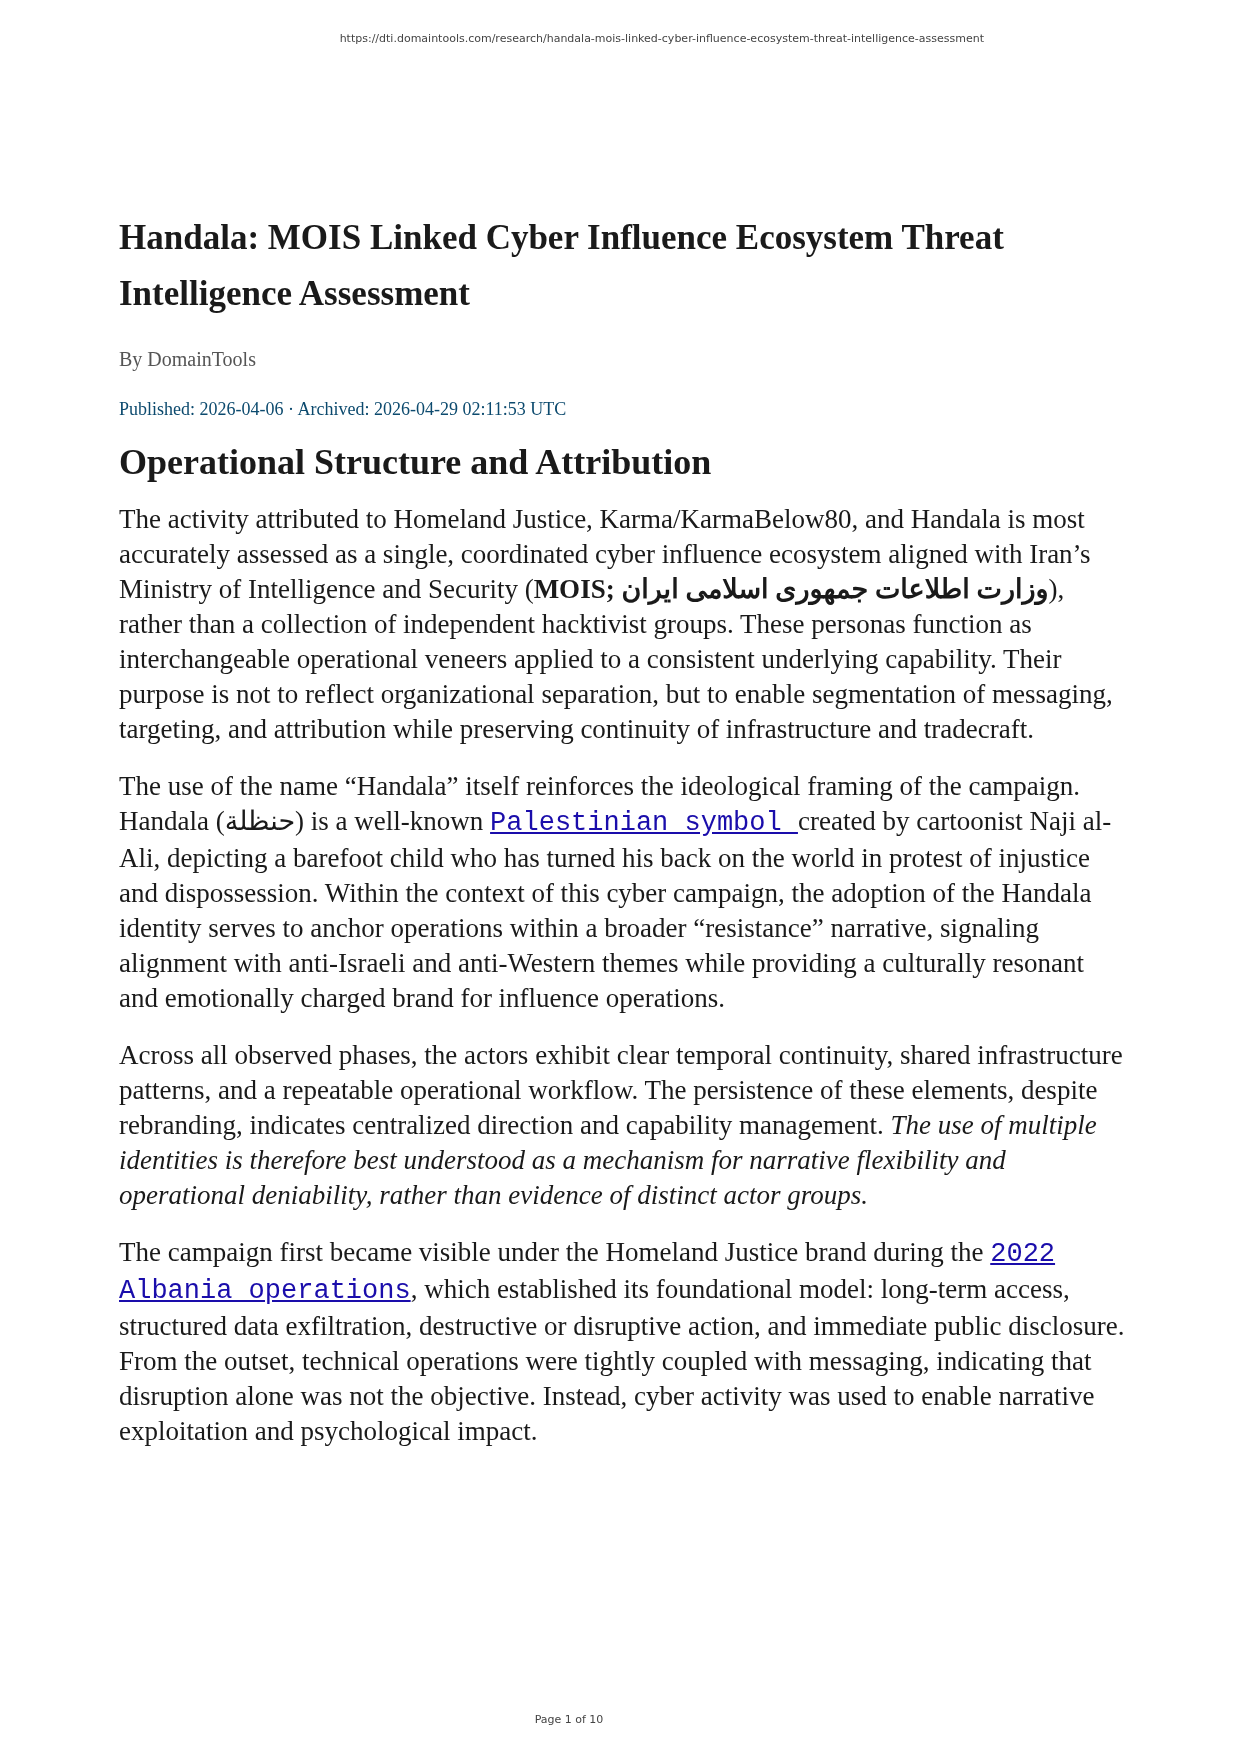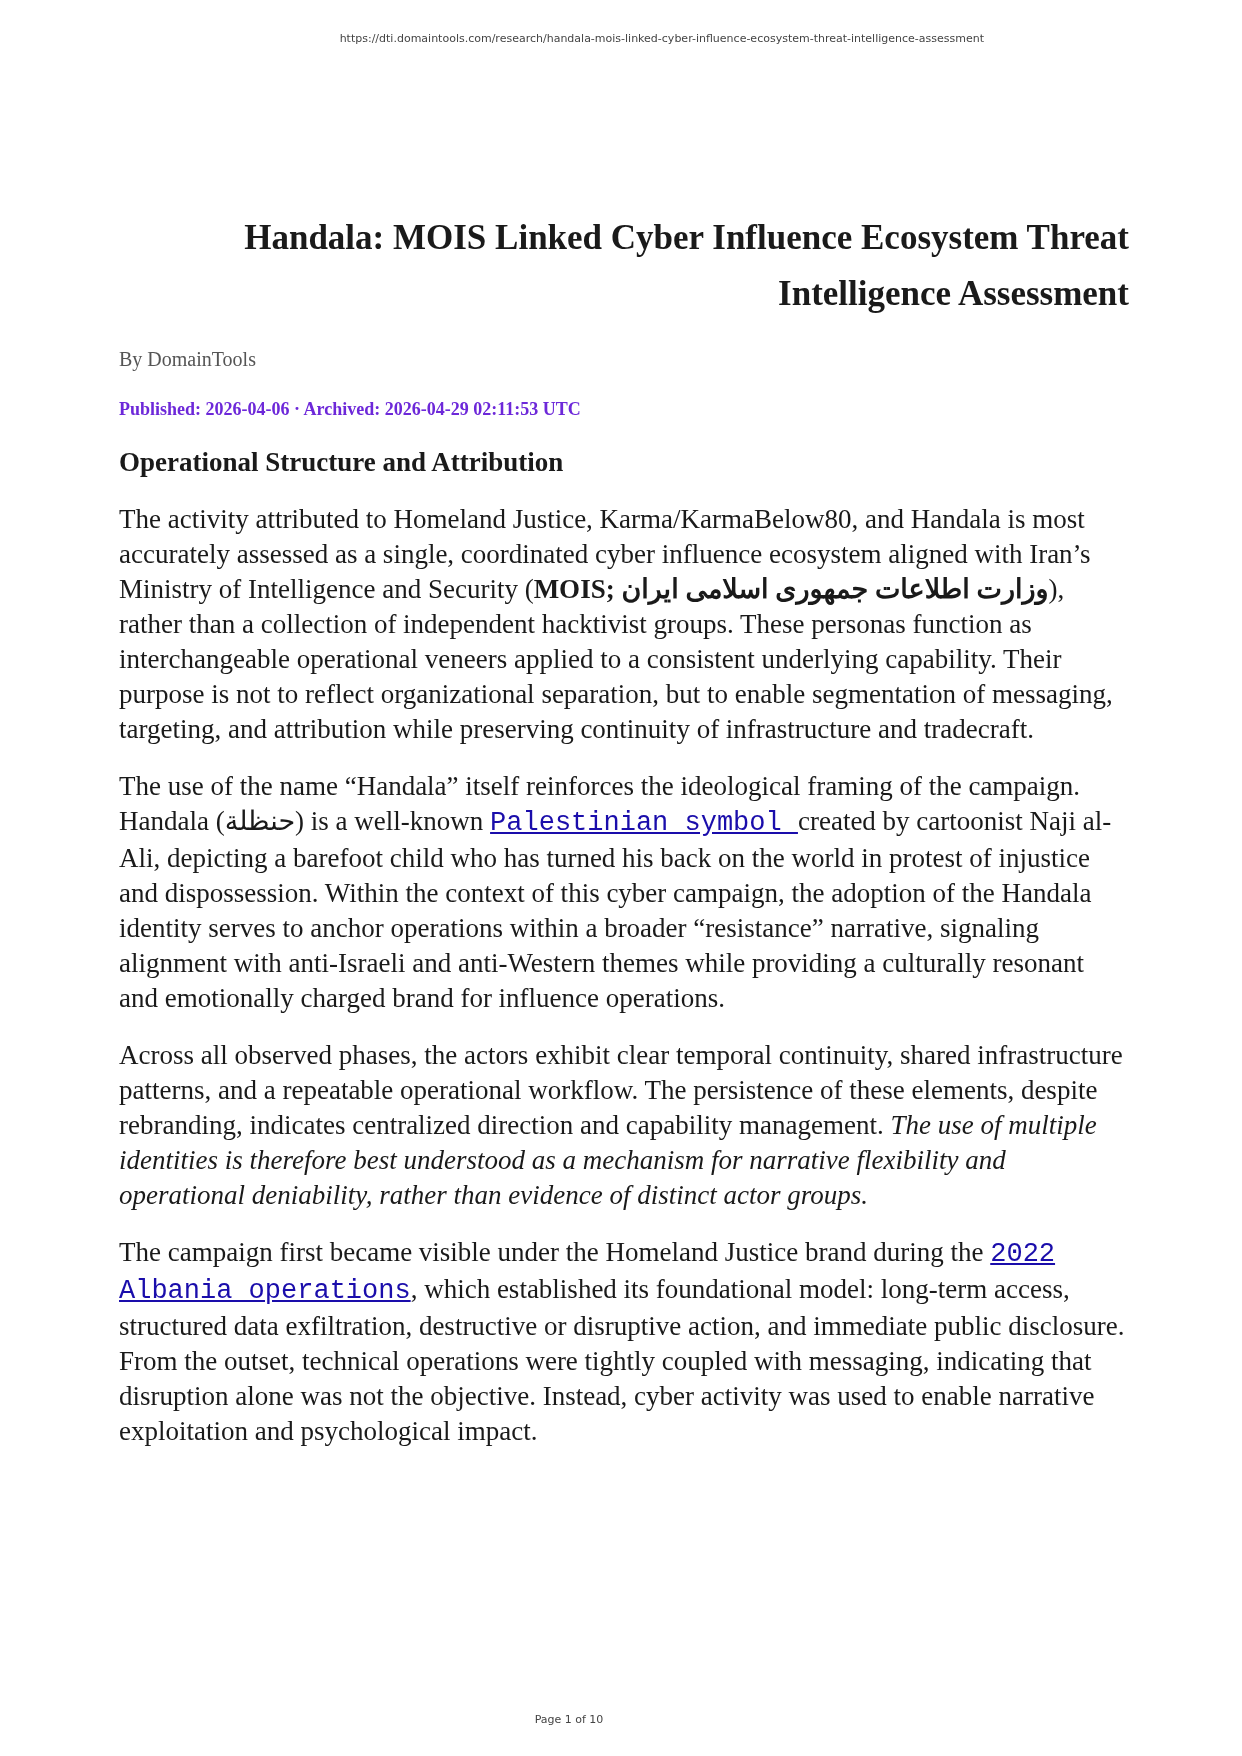--- a/index.html
+++ b/index.html
@@ -7,27 +7,27 @@
   .header-url {
     position: absolute; top: 32px; left: 0; width: 984px; text-align: right;
     font-family: "DejaVu Sans", sans-serif; font-size: 11px; color: #444;
   }
   .content {
     position: absolute; left: 119px; top: 210px; width: 1010px;
     font-family: "Liberation Serif", serif; color: #1a1a1a;
   }
   h1 {
     font-family: "Liberation Serif", serif; font-weight: bold;
-    font-size: 35px; line-height: 56px; margin: 0 0 22px 0; color: #1a1a1a; text-align: right;
+    font-size: 35px; line-height: 56px; margin: 0 0 22px 0; color: #1a1a1a;
   }
   .byline { font-size: 20px; color: #555; margin: 0 0 22px 0; line-height: 30px; }
-  .meta { font-size: 18px; color: #6d28d9; margin: 2px 0 22px 0; line-height: 26px; font-weight: bold; }
+  .meta { font-size: 18px; color: #0c4a6e; margin: 2px 0 22px 0; line-height: 26px; }
   h2 {
     font-family: "Liberation Serif", serif; font-weight: bold;
-    font-size: 27px; line-height: 36px; margin: 0 0 22px 0; color: #1a1a1a;
+    font-size: 36px; line-height: 36px; margin: 0 0 22px 0; color: #1a1a1a;
   }
   p { font-size: 27px; line-height: 35px; margin: 0 0 22px 0; }
   a { color: #1a0dab; text-decoration: underline; font-family: Liberation Mono, monospace; }
   .page-num {
     position: absolute; top: 1713px; left: 0; width: 1138px; text-align: center;
     font-family: "DejaVu Sans", sans-serif; font-size: 11px; color: #444;
   }
 </style>
 </head>
 <body>

